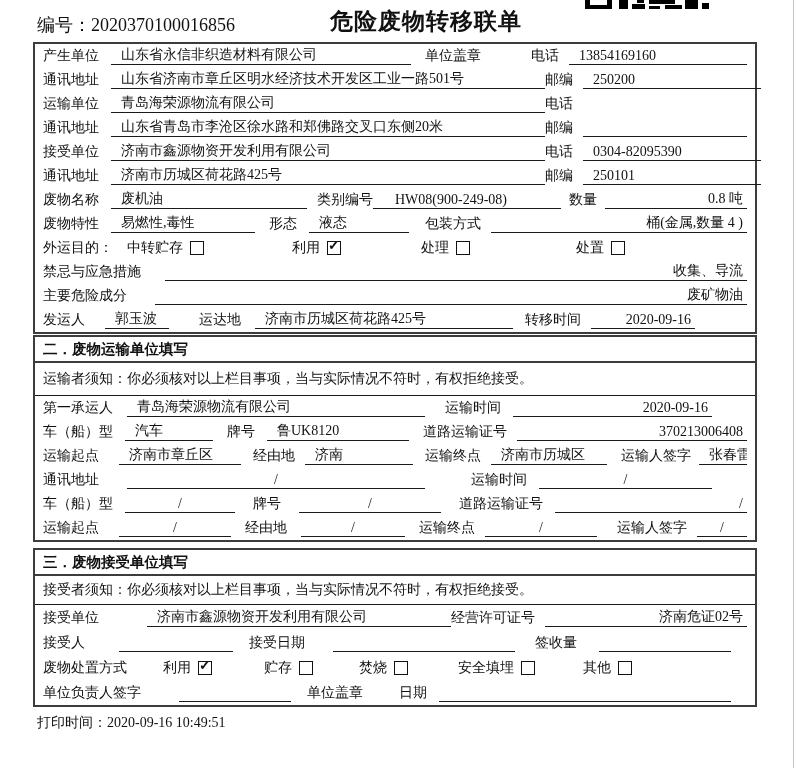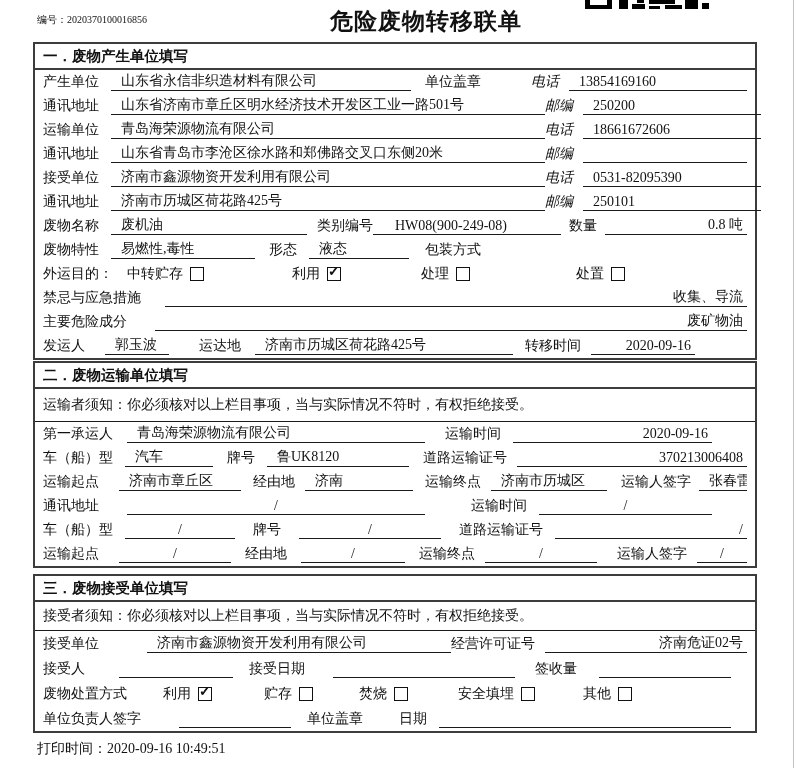--- a/index.html
+++ b/index.html
@@ -1,41 +1,41 @@
 <!DOCTYPE html>
 <html><head>
 <meta charset="utf-8">
 <style>
   html,body{margin:0;padding:0;background:#fff;}
   .page{position:relative;width:796px;height:768px;background:#fff;overflow:hidden;
         font-family:"Liberation Serif","DejaVu Serif",serif;color:#111;}
   .page-edge{position:absolute;top:0;bottom:0;right:2px;width:1px;background:#c3c3c3;}
   .hdr{position:relative;height:42px;}
-  .doc-no{position:absolute;left:37px;top:13px;font-size:10px;white-space:nowrap;}
+  .doc-no{position:absolute;left:37px;top:13px;font-size:18px;white-space:nowrap;}
   .doc-title{position:absolute;left:0;right:40px;top:6px;text-align:center;
              transform:translateX(48px);font-size:23px;font-weight:bold;letter-spacing:1px;}
   .qr{position:absolute;left:585px;top:0;}
   .wrap{margin-left:33px;width:724px;box-sizing:border-box;}
   .box{border:2px solid #3c3c3c;box-sizing:border-box;background:#fff;}
   .box.s1{margin-bottom:1px;}
   .box.s2{margin-bottom:6px;}
   .sec-head{font-weight:bold;font-size:14.5px;padding:3px 8px 2px;border-bottom:2px solid #3c3c3c;
             font-family:"Liberation Sans","DejaVu Sans",sans-serif;}
   .row{display:flex;align-items:flex-end;height:24px;padding:0 8px 3px 8px;font-size:14px;box-sizing:border-box;}
   .row.h25{height:25px;}
   .note{display:flex;align-items:center;height:33px;padding:0 8px;font-size:14px;
         border-bottom:1px solid #1a1a1a;box-sizing:border-box;}
   .note.h29{height:29px;}
   .lbl{white-space:nowrap;flex:none;}
   .val{border-bottom:1px solid #1a1a1a;padding:0 4px 0 10px;white-space:nowrap;overflow:hidden;
        box-sizing:border-box;flex:none;min-height:16px;}
   .val.fill{flex:1 1 auto;text-align:right;}
   .val.c{text-align:center;padding-left:4px;}
   .rgrp{margin-left:auto;display:flex;align-items:flex-end;width:216px;flex:none;}
-  .rgrp .lbl{margin-right:10px;font-style:italic;}
+  .rgrp .lbl{margin-right:10px;}
   .rgrp .val{flex:1 1 auto;}
   .opt{display:inline-flex;align-items:center;white-space:nowrap;}
   .cb{display:inline-block;width:12px;height:12px;border:1.5px solid #111;margin-left:7px;
       position:relative;flex:none;}
   .cb.checked::after{content:"✓";position:absolute;left:0;top:-5px;font-size:14px;font-weight:bold;}
   .footer{margin:7px 0 0 4px;font-size:14px;}
 </style>
 </head>
 <body>
 
@@ -58,21 +58,20 @@
           <rect x="80" y="5" width="17" height="4"></rect>
         <rect x="100" y="0" width="13" height="9"></rect>
           <rect x="117" y="3" width="7" height="6"></rect>
       </g>
     </svg>
   </div>
 
   <div class="wrap">
 
     <div class="box s1">
-      <div class="sec-head">一．废物产生单位填写</div>
 
       <div class="row">
         <span class="lbl" style="width:68px">产生单位</span>
         <span class="val" style="width:300px">山东省永信非织造材料有限公司</span>
         <span class="lbl" style="margin-left:14px">单位盖章</span>
         <span class="rgrp">
           <span class="lbl">电话</span>
           <span class="val">13854169160</span>
         </span>
       </div>
@@ -84,39 +83,38 @@
           <span class="lbl">邮编</span>
           <span class="val">250200</span>
         </span>
       </div>
 
       <div class="row">
         <span class="lbl" style="width:68px">运输单位</span>
         <span class="val" style="width:434px">青岛海荣源物流有限公司</span>
         <span class="rgrp">
           <span class="lbl">电话</span>
-          <span class="val">18661672606</span>
         </span>
       </div>
 
       <div class="row">
         <span class="lbl" style="width:68px">通讯地址</span>
         <span class="val" style="width:434px">山东省青岛市李沧区徐水路和郑佛路交叉口东侧20米</span>
         <span class="rgrp">
           <span class="lbl">邮编</span>
           <span class="val" style="margin-right:14px"></span>
         </span>
       </div>
 
       <div class="row">
         <span class="lbl" style="width:68px">接受单位</span>
         <span class="val" style="width:434px">济南市鑫源物资开发利用有限公司</span>
         <span class="rgrp">
           <span class="lbl">电话</span>
-          <span class="val">0531-82095390</span>
+          <span class="val">0304-82095390</span>
         </span>
       </div>
 
       <div class="row">
         <span class="lbl" style="width:68px">通讯地址</span>
         <span class="val" style="width:434px">济南市历城区荷花路425号</span>
         <span class="rgrp">
           <span class="lbl">邮编</span>
           <span class="val">250101</span>
         </span>
@@ -130,20 +128,21 @@
         <span class="lbl" style="margin-left:8px">数量</span>
         <span class="val fill" style="margin-left:8px;padding-left:26px">0.8 吨</span>
       </div>
 
       <div class="row">
         <span class="lbl" style="width:68px">废物特性</span>
         <span class="val" style="width:144px">易燃性,毒性</span>
         <span class="lbl" style="margin-left:14px">形态</span>
         <span class="val" style="width:100px;margin-left:12px">液态</span>
         <span class="lbl" style="margin-left:16px">包装方式</span>
+        <span class="val fill" style="margin-left:10px">桶(金属,数量 4 )</span>
       </div>
 
       <div class="row">
         <span class="lbl">外运目的：</span>
         <span class="opt" style="margin-left:14px">
           <span class="lbl">中转贮存</span>
           <span class="cb"></span>
         </span>
         <span class="opt" style="margin-left:88px">
           <span class="lbl">利用</span>

